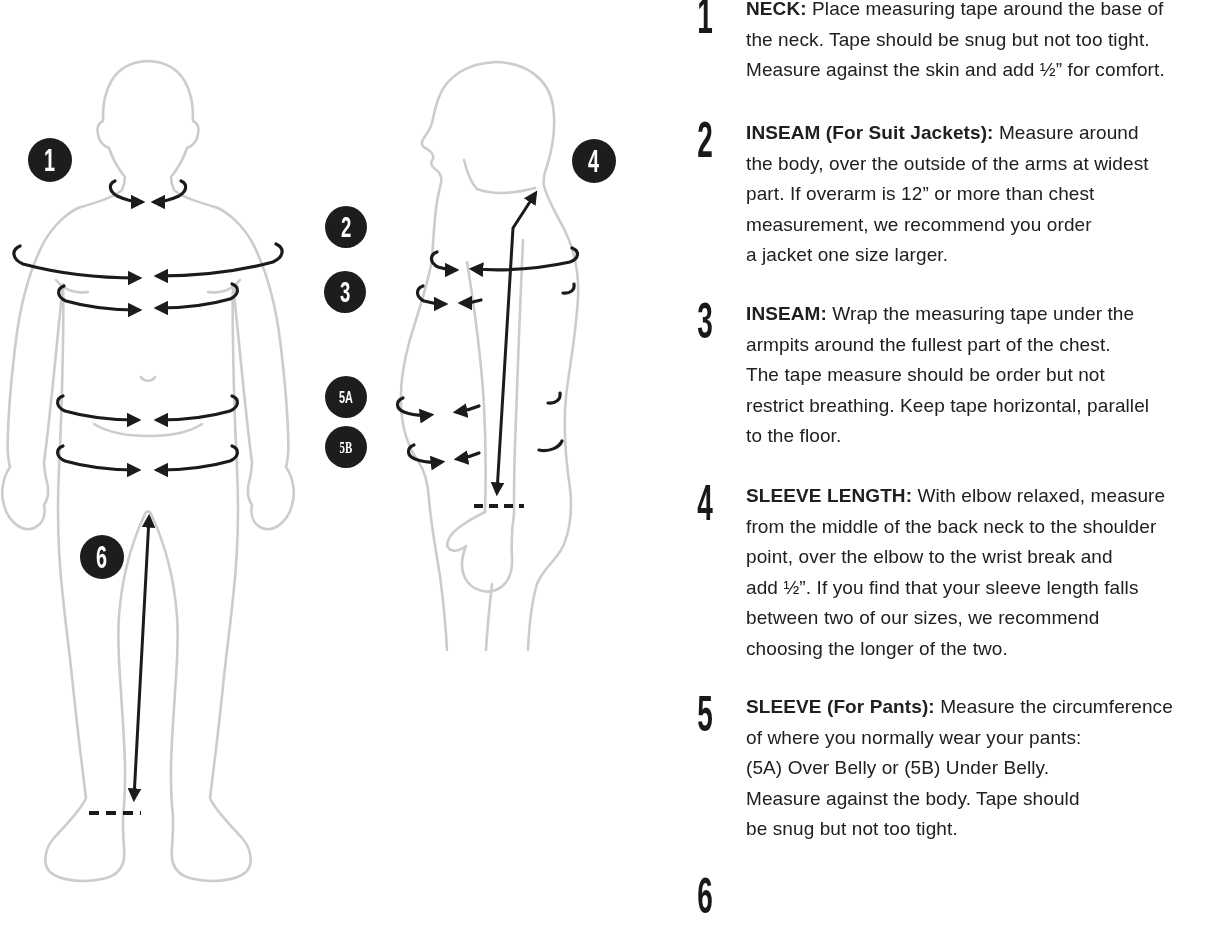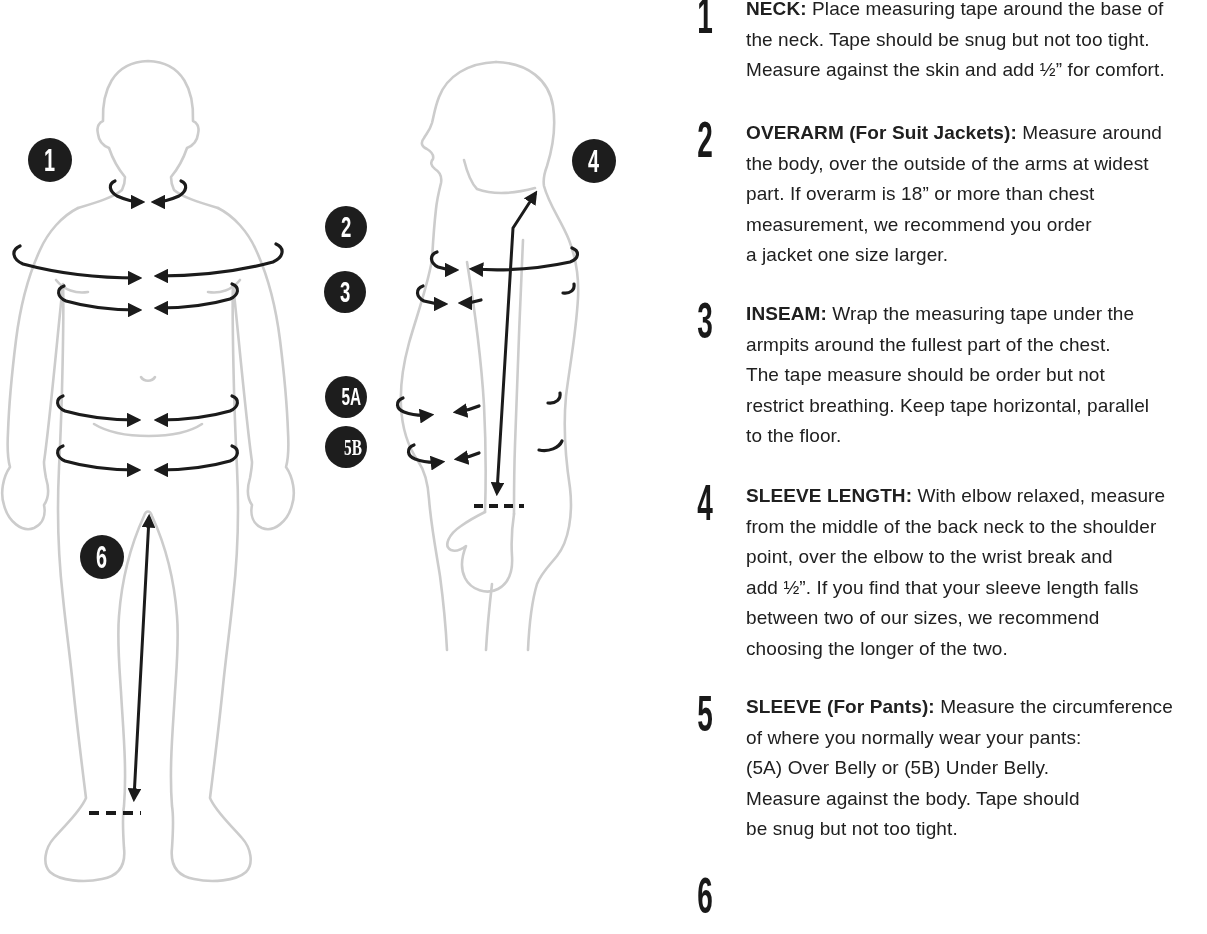--- a/index.html
+++ b/index.html
@@ -10,21 +10,21 @@
   
   .diagram-svg { position:absolute; left:0; top:0; }
 
   .badge { position:absolute; background:#1d1d1d; border-radius:50%;
            display:flex; align-items:center; justify-content:center;
            color:#fff; z-index:3; }
   .badge span { display:block; font-weight:700; transform:scaleX(0.64);
                 line-height:1; letter-spacing:0; }
   .badge.lg { width:44px; height:44px; font-size:31px; }
   .badge.md { width:42px; height:42px; font-size:29px; }
-  .badge.sm2 { width:42px; height:42px; font-size:24px;justify-content:flex-end; }
+  .badge.sm2 { width:42px; height:42px; font-size:17px; }
 
   
   .instructions { position:absolute; left:690px; top:0; width:517px; height:934px; }
   .item { position:absolute; left:0; display:flex; align-items:flex-start; width:517px; }
   .item .num { flex:0 0 56px; padding-left:13px; font-size:50px; line-height:44px;
                font-weight:700; color:#191919; transform:scaleX(0.56);
                transform-origin:0 0; }
   .item .txt { flex:1; font-size:19px; line-height:30.5px; color:#202020;
                letter-spacing:0.1px; padding-top:0; }
   .item .txt .t { font-weight:700; }
@@ -165,23 +165,23 @@
 
     <div class="item" style="top:-6px;">
       <div class="num">1</div>
       <div class="txt"><span class="t">NECK:</span> <span class="b">Place measuring tape around the base of
 the neck. Tape should be snug but not too tight.
 Measure against the skin and add ½” for comfort.</span></div>
     </div>
 
     <div class="item" style="top:118px;">
       <div class="num">2</div>
-      <div class="txt"><span class="t">OVERARM (For Suit Jackets):</span> <span class="b">Measure around
+      <div class="txt"><span class="t">INSEAM (For Suit Jackets):</span> <span class="b">Measure around
 the body, over the outside of the arms at widest
-part. If overarm is 18” or more than chest
+part. If overarm is 12” or more than chest
 measurement, we recommend you order
 a jacket one size larger.</span></div>
     </div>
 
     <div class="item" style="top:299px;">
       <div class="num">3</div>
       <div class="txt"><span class="t">INSEAM:</span> <span class="b">Wrap the measuring tape under the
 armpits around the fullest part of the chest.
 The tape measure should be order but not
 restrict breathing. Keep tape horizontal, parallel

